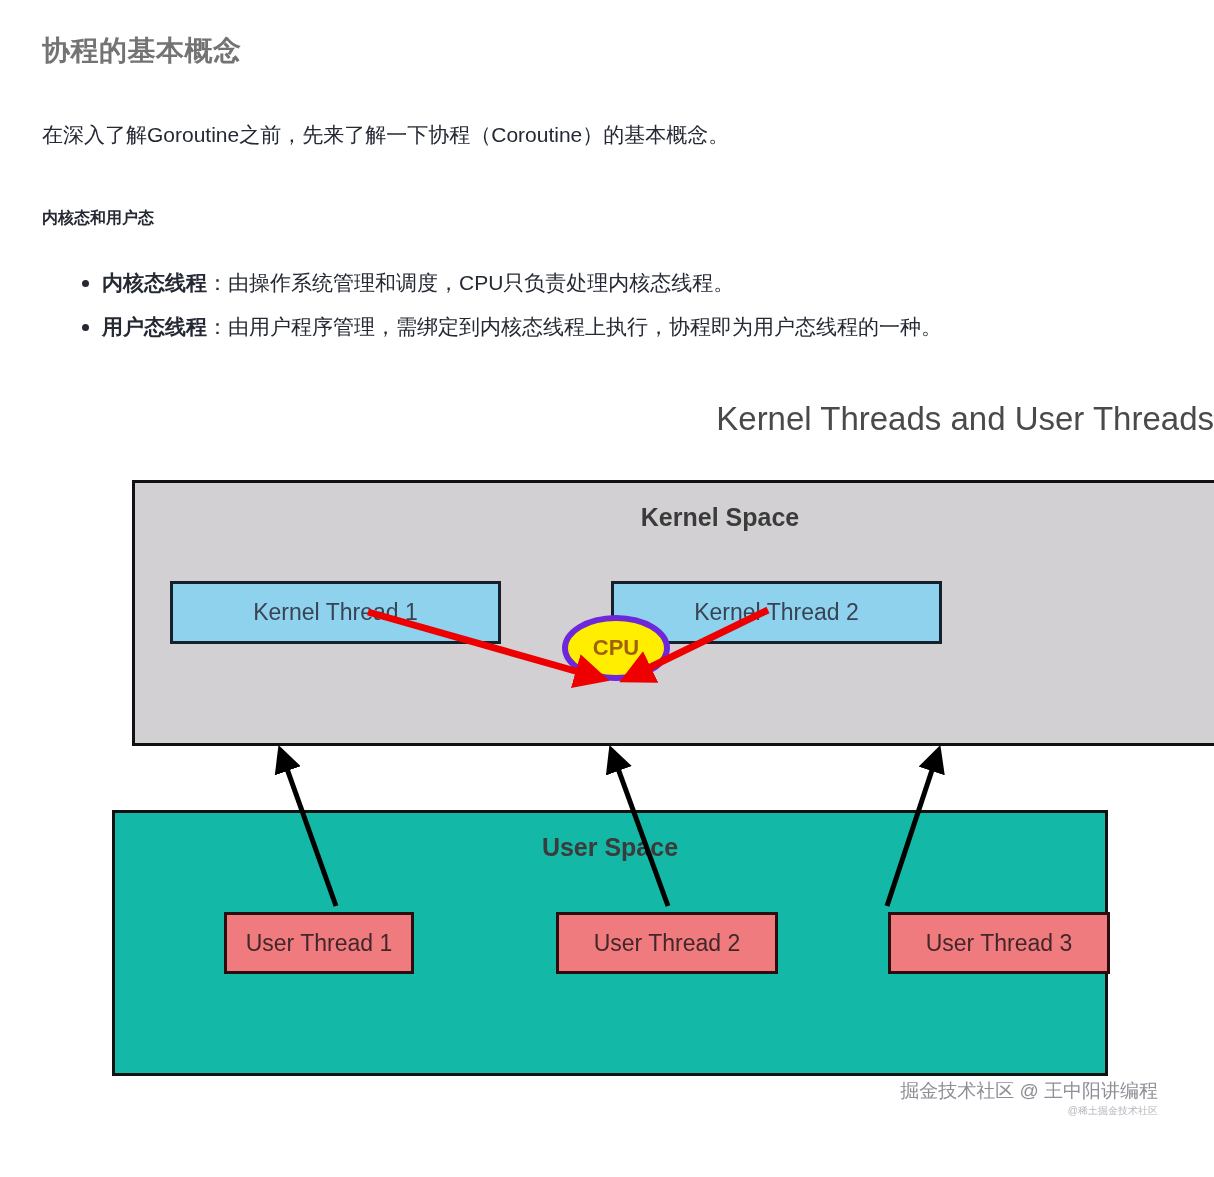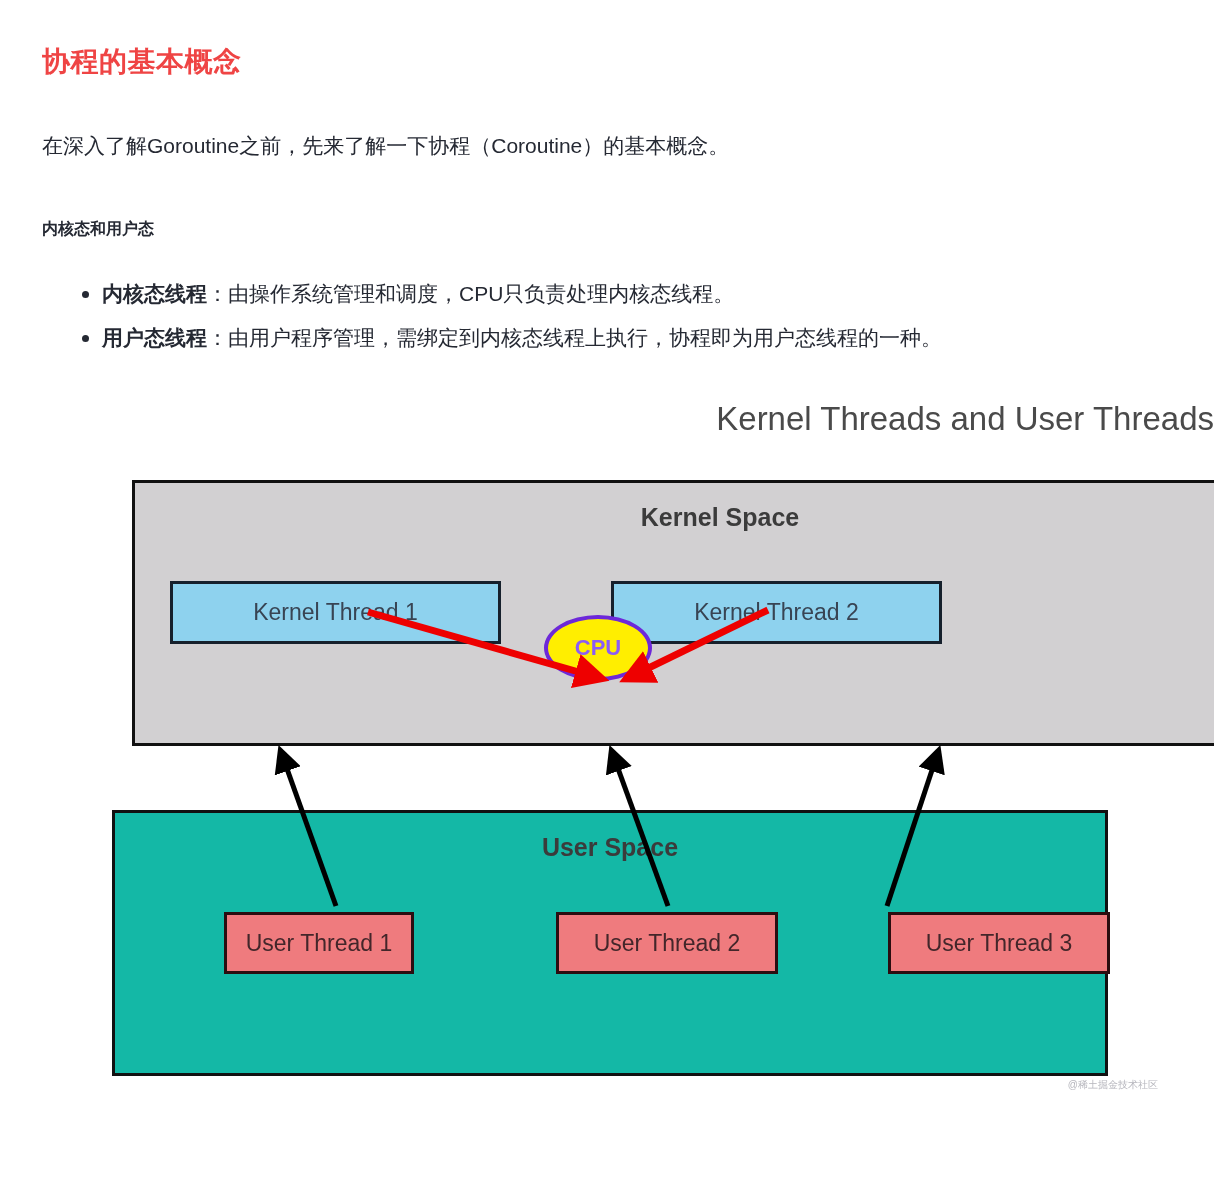--- a/index.html
+++ b/index.html
@@ -19,23 +19,23 @@
   
   .article {
     position: absolute;
     left: 42px;
     top: 0;
     width: 1130px;
   }
   .h2-title {
     font-size: 28px;
     font-weight: bold;
-    color: #ef4444;
-    margin: 0;
-    padding-top: 43px;
+    color: #737373;
+    margin: 0;
+    padding-top: 32px;
     letter-spacing: 0.5px;
   }
   .para {
     font-size: 21px;
     line-height: 1.6;
     color: #252933;
     margin: 0;
     padding-top: 48px;
   }
   .h3-title {
@@ -146,34 +146,34 @@
     justify-content: center;
     font-size: 23px;
     color: #43262a;
   }
   .uthread-1 { left: 224px; top: 912px; width: 190px; height: 62px; }
   .uthread-2 { left: 556px; top: 912px; width: 222px; height: 62px; }
   .uthread-3 { left: 888px; top: 912px; width: 222px; height: 62px; }
 
   .cpu {
     position: absolute;
-    left: 544px;
+    left: 562px;
     top: 615px;
     width: 108px;
     height: 66px;
     background: #ffee00;
-    border: 4px solid #6d28d9;
+    border: 6px solid #6d28d9;
     border-radius: 50%;
     box-sizing: border-box;
     display: flex;
     align-items: center;
     justify-content: center;
     font-size: 22px;
     font-weight: bold;
-    color: #8b5cf6;
+    color: #a16207;
     z-index: 3;
   }
 
   .arrow-layer {
     position: absolute;
     left: 0;
     top: 0;
     width: 1214px;
     height: 1177px;
     pointer-events: none;
@@ -246,14 +246,15 @@
   <line x1="768" y1="610" x2="628" y2="678" stroke="#ee0000" stroke-width="7" marker-end="url(#redhead)"></line>
 
   <line x1="336" y1="906" x2="281" y2="752" stroke="#000000" stroke-width="5" marker-end="url(#blackhead)"></line>
 
   <line x1="668" y1="906" x2="612" y2="752" stroke="#000000" stroke-width="5" marker-end="url(#blackhead)"></line>
 
   <line x1="887" y1="906" x2="938" y2="752" stroke="#000000" stroke-width="5" marker-end="url(#blackhead)"></line>
 </svg>
 
 <div class="watermark">
+  <div class="wm-main">掘金技术社区 @ 王中阳讲编程</div>
   <div class="wm-sub">@稀土掘金技术社区</div>
 </div>
 
 </body></html>

